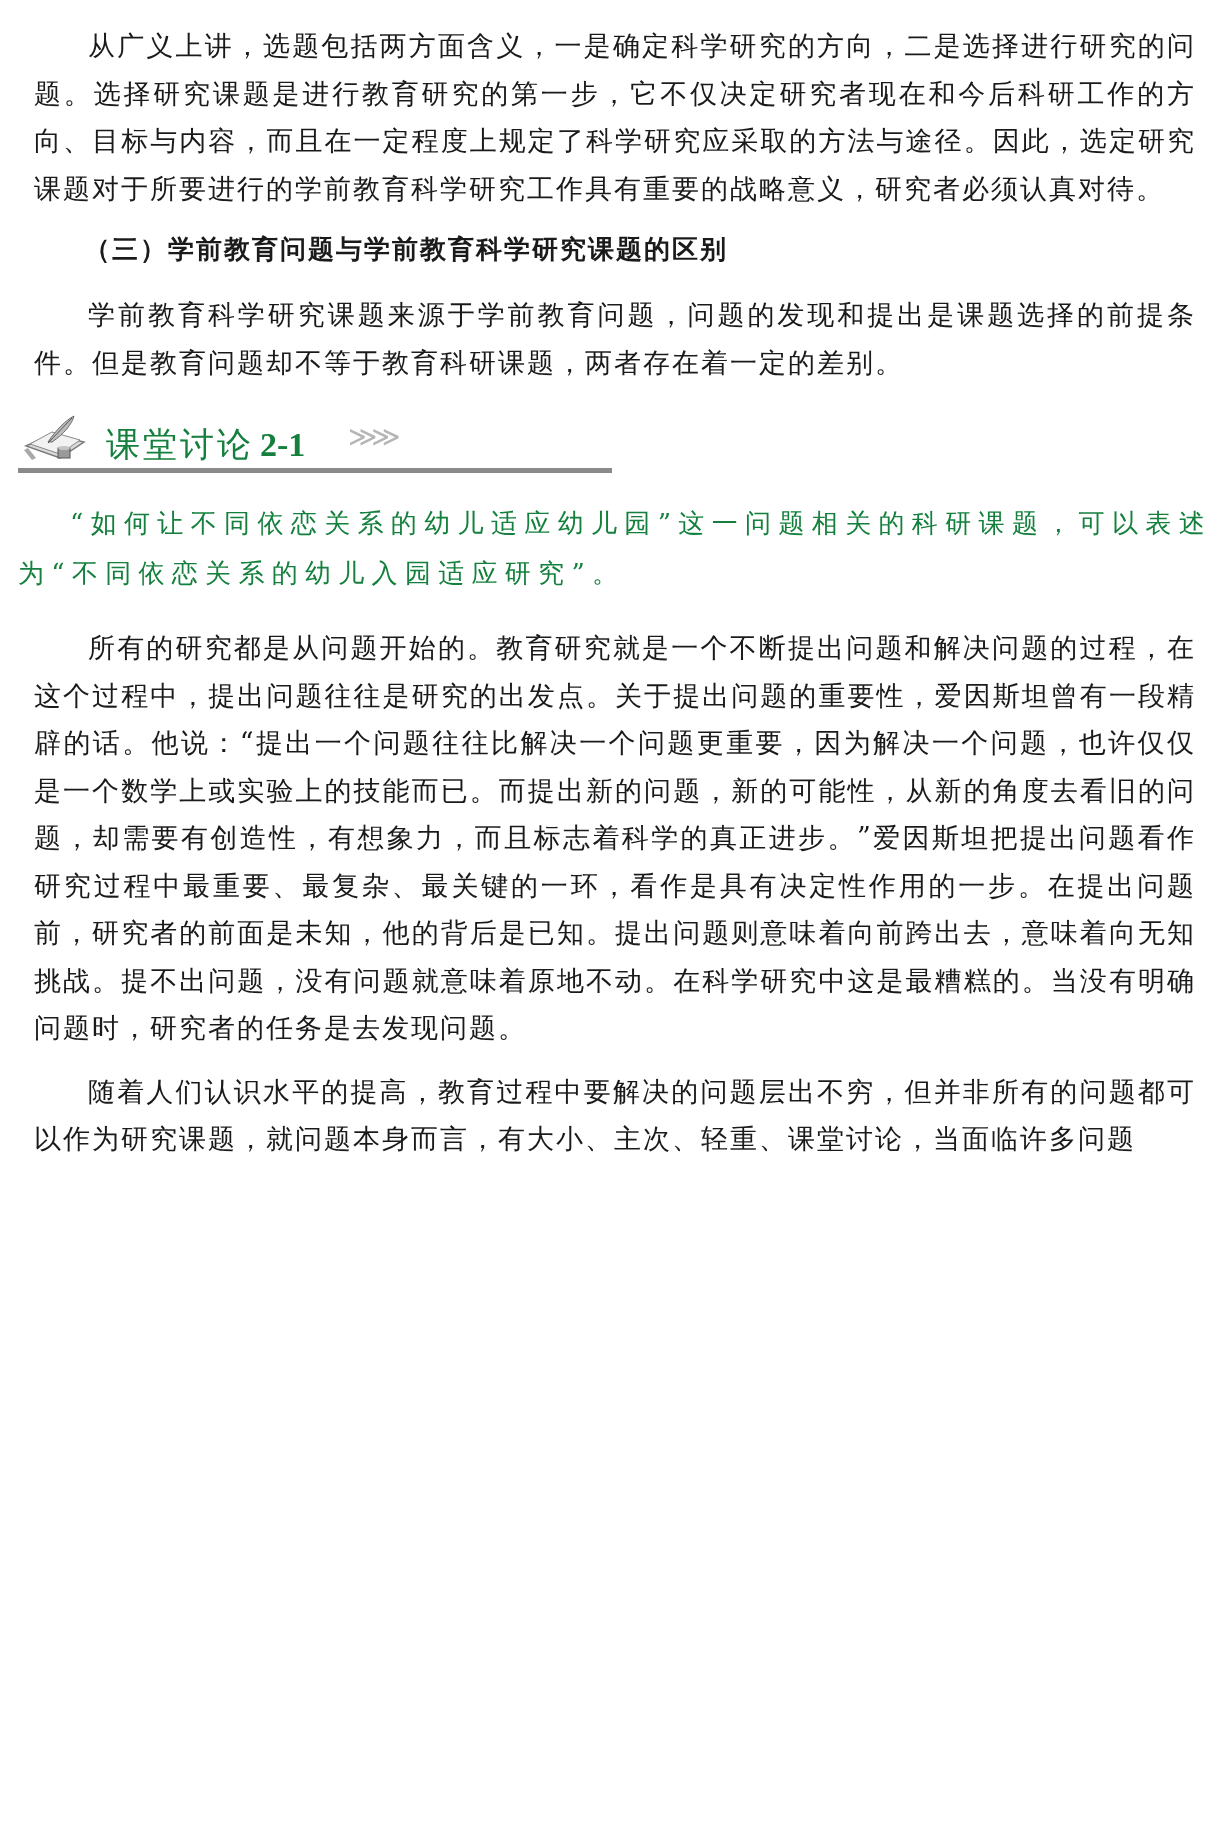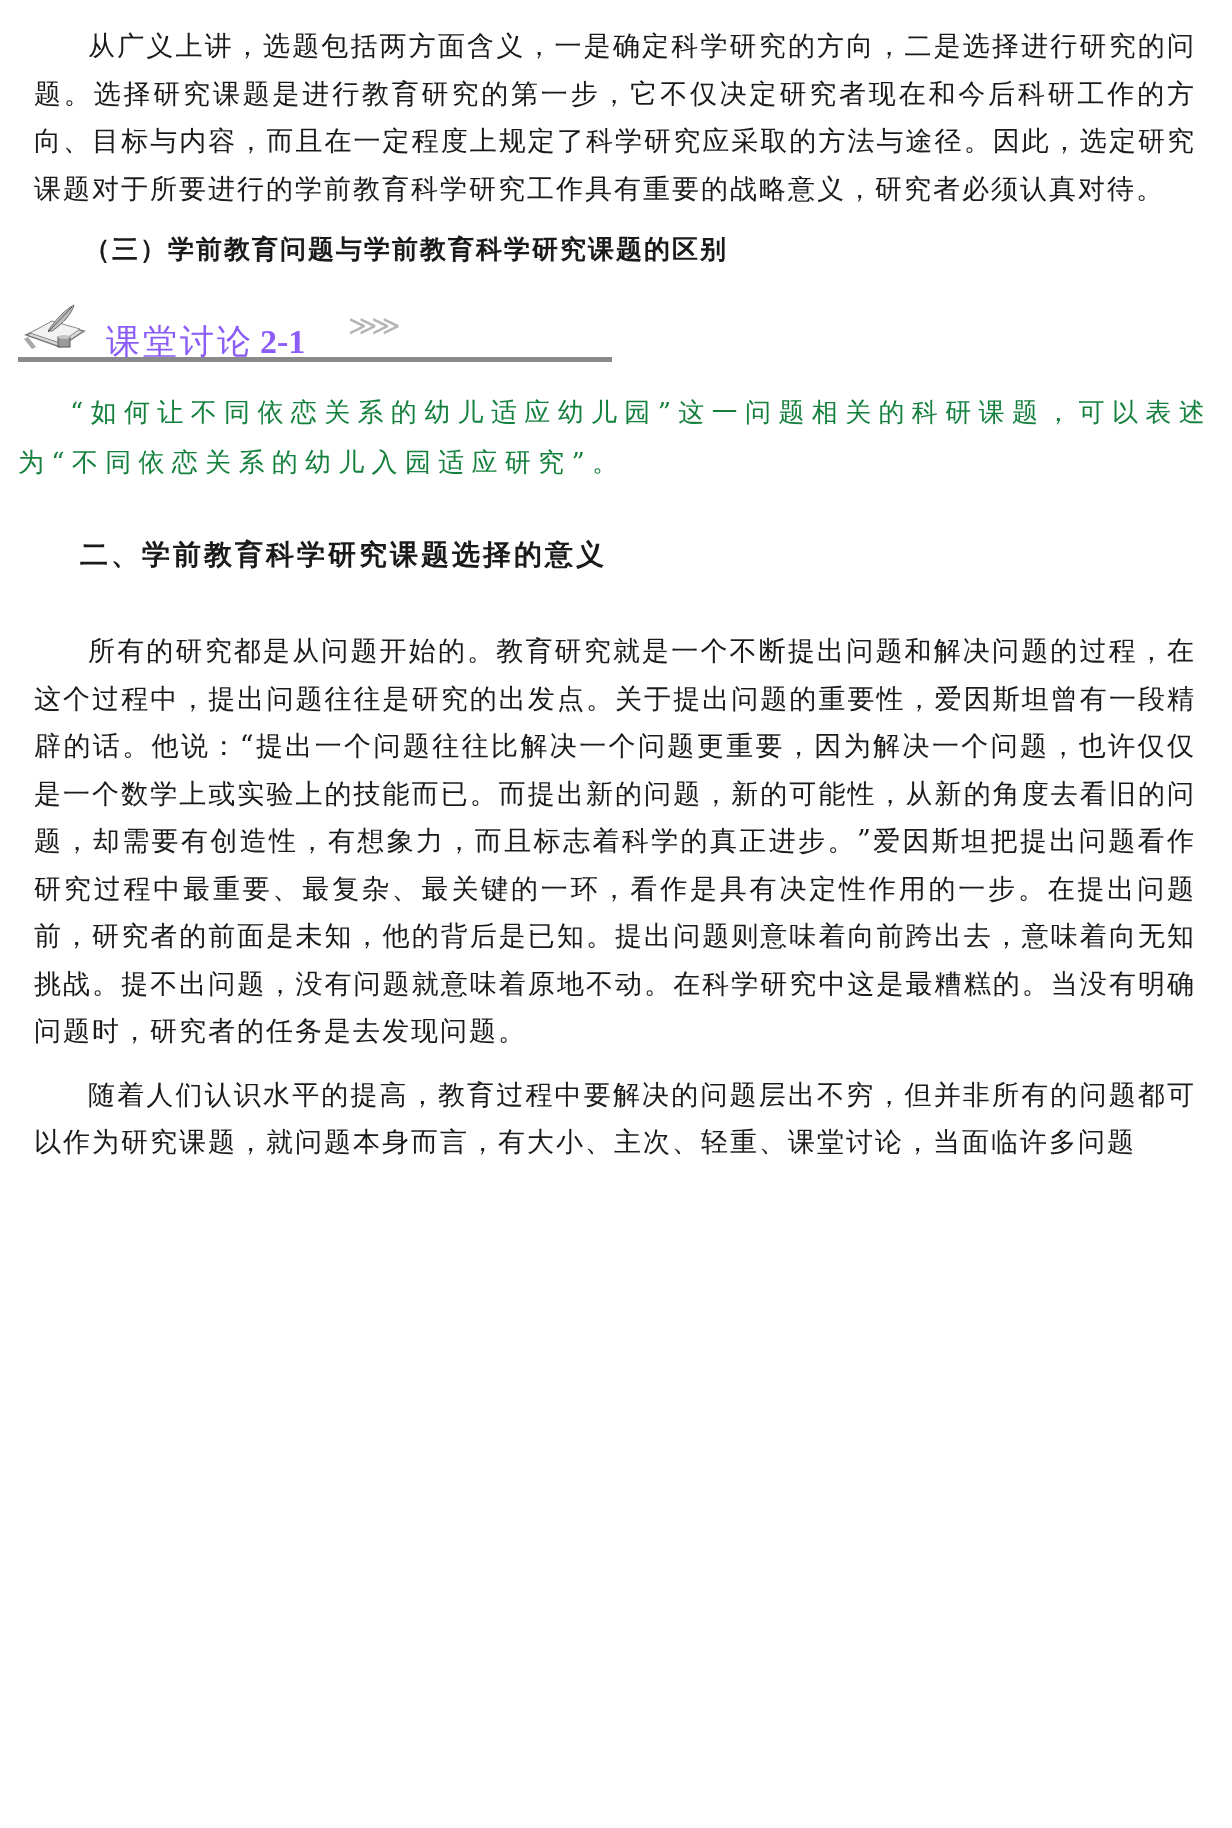--- a/index.html
+++ b/index.html
@@ -48,25 +48,25 @@
     .discussion .icon {
       position: absolute;
       left: 4px;
       top: 8px;
       width: 70px;
       height: 52px;
     }
     .discussion .title {
       position: absolute;
       left: 88px;
-      top: 26px;
+      top: 18px;
       font-size: 34px;
       line-height: 44px;
       letter-spacing: 3px;
-      color: #8b5cf6;
+      color: #15803d;
     }
     .discussion .title .num {
       font-weight: bold;
       font-family: "Liberation Serif", serif;
       letter-spacing: 0;
       margin-left: 6px;
     }
     .discussion .chev {
       position: absolute;
       left: 330px;
@@ -107,20 +107,21 @@
   </style>
 </head>
 <body>
 
 <div class="page">
 
   <p class="para">从广义上讲，选题包括两方面含义，一是确定科学研究的方向，二是选择进行研究的问题。选择研究课题是进行教育研究的第一步，它不仅决定研究者现在和今后科研工作的方向、目标与内容，而且在一定程度上规定了科学研究应采取的方法与途径。因此，选定研究课题对于所要进行的学前教育科学研究工作具有重要的战略意义，研究者必须认真对待。</p>
 
   <h3 class="sub-heading">（三）学前教育问题与学前教育科学研究课题的区别</h3>
 
+  <p class="para">学前教育科学研究课题来源于学前教育问题，问题的发现和提出是课题选择的前提条件。但是教育问题却不等于教育科研课题，两者存在着一定的差别。</p>
 
   <div class="discussion">
     <span class="icon">
       <svg width="70" height="52" viewBox="0 0 70 52">
         <polygon points="4,34 30,22 62,30 38,46" fill="#d9d9d9" stroke="#7a7a7a" stroke-width="1.5"></polygon>
         <polygon points="8,32 30,20 58,28 38,42" fill="#f2f2f2" stroke="#8a8a8a" stroke-width="1"></polygon>
         <path d="M26,30 C34,18 44,8 52,4 C50,12 42,22 30,30 Z" fill="#bdbdbd" stroke="#6b6b6b" stroke-width="1"></path>
         <line x1="26" y1="31" x2="50" y2="6" stroke="#555" stroke-width="1"></line>
         <rect x="36" y="36" width="12" height="10" fill="#9a9a9a" stroke="#555" stroke-width="1"></rect>
         <ellipse cx="42" cy="36" rx="6" ry="2" fill="#c4c4c4"></ellipse>
@@ -129,18 +130,17 @@
     </span>
     <span class="title">
       <span>课堂讨论</span><span class="num">2-1</span>
     </span>
     <span class="chev">≫≫</span>
     <div class="rule"></div>
   </div>
 
   <p class="discussion-body">“如何让不同依恋关系的幼儿适应幼儿园”这一问题相关的科研课题，可以表述为“不同依恋关系的幼儿入园适应研究”。</p>
 
-  <h2 class="section-heading">二、学前教育科学研究课题选择的意义</h2>
 
   <p class="para">所有的研究都是从问题开始的。教育研究就是一个不断提出问题和解决问题的过程，在这个过程中，提出问题往往是研究的出发点。关于提出问题的重要性，爱因斯坦曾有一段精辟的话。他说：“提出一个问题往往比解决一个问题更重要，因为解决一个问题，也许仅仅是一个数学上或实验上的技能而已。而提出新的问题，新的可能性，从新的角度去看旧的问题，却需要有创造性，有想象力，而且标志着科学的真正进步。”爱因斯坦把提出问题看作研究过程中最重要、最复杂、最关键的一环，看作是具有决定性作用的一步。在提出问题前，研究者的前面是未知，他的背后是已知。提出问题则意味着向前跨出去，意味着向无知挑战。提不出问题，没有问题就意味着原地不动。在科学研究中这是最糟糕的。当没有明确问题时，研究者的任务是去发现问题。</p>
   <p class="para">随着人们认识水平的提高，教育过程中要解决的问题层出不穷，但并非所有的问题都可以作为研究课题，就问题本身而言，有大小、主次、轻重、课堂讨论，当面临许多问题</p>
 
 </div>
 
 </body></html>

